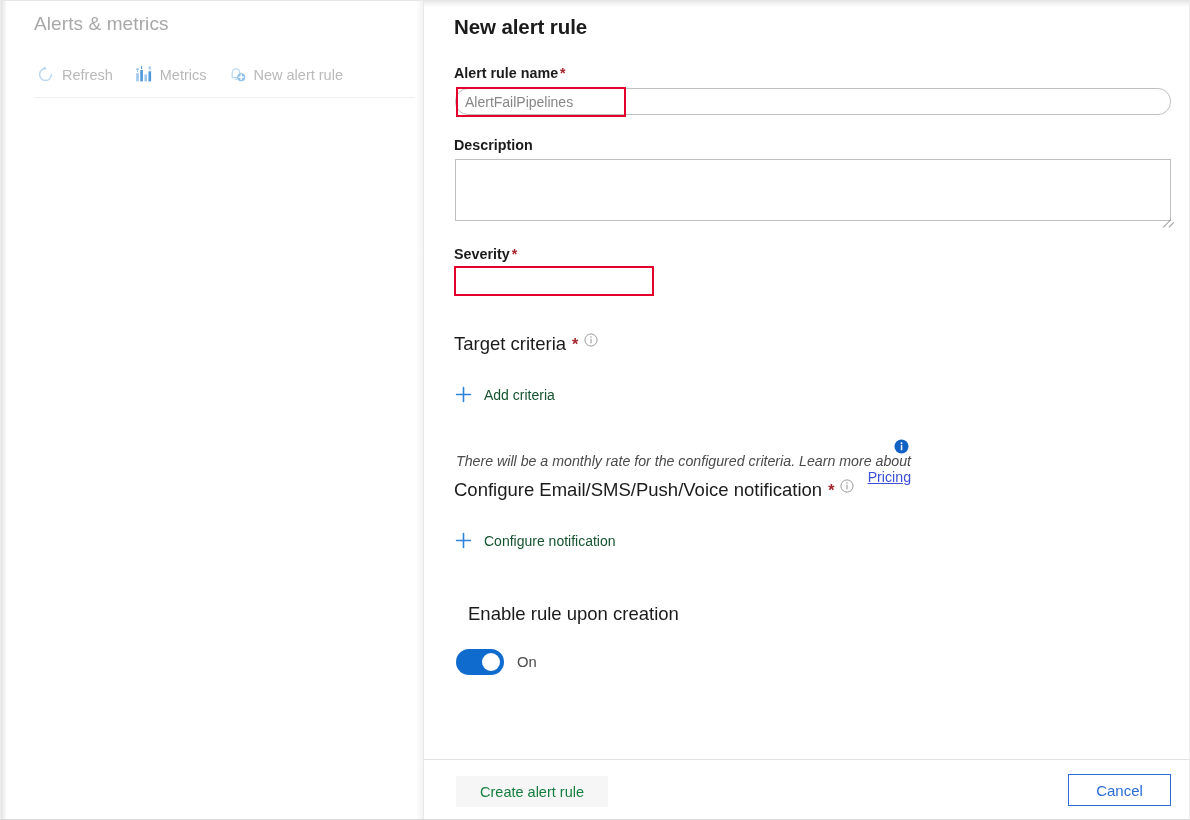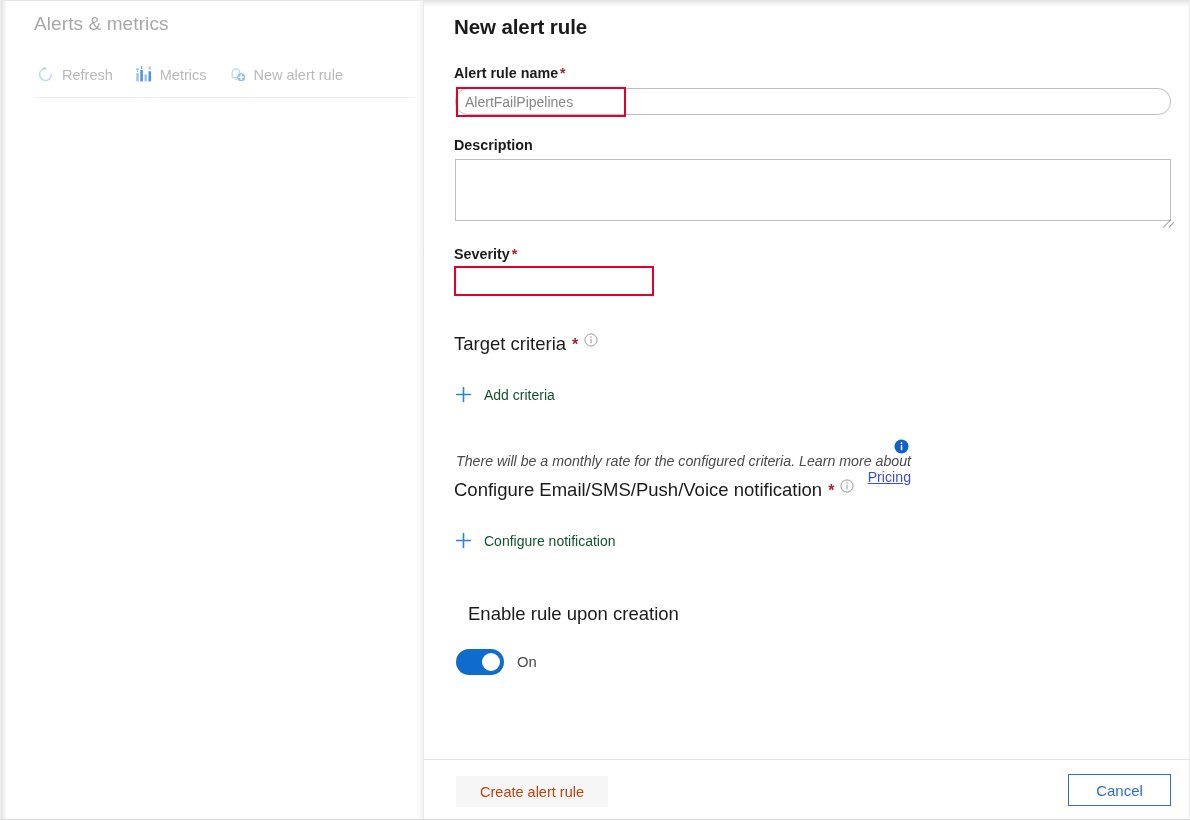--- a/index.html
+++ b/index.html
@@ -322,21 +322,21 @@
     border-top: 1px solid #e3e3e3;
   }
   #create-btn {
     position: absolute;
     left: 32px;
     top: 16px;
     width: 152px;
     height: 31px;
     background: #f6f6f6;
     border: none;
-    color: #c2410c;
+    color: #15803d;
     font-family: "Liberation Sans", sans-serif;
     font-size: 14.5px;
     cursor: default;
     padding: 0;
   }
   #cancel-btn {
     position: absolute;
     left: 644px;
     top: 14px;
     width: 103px;

